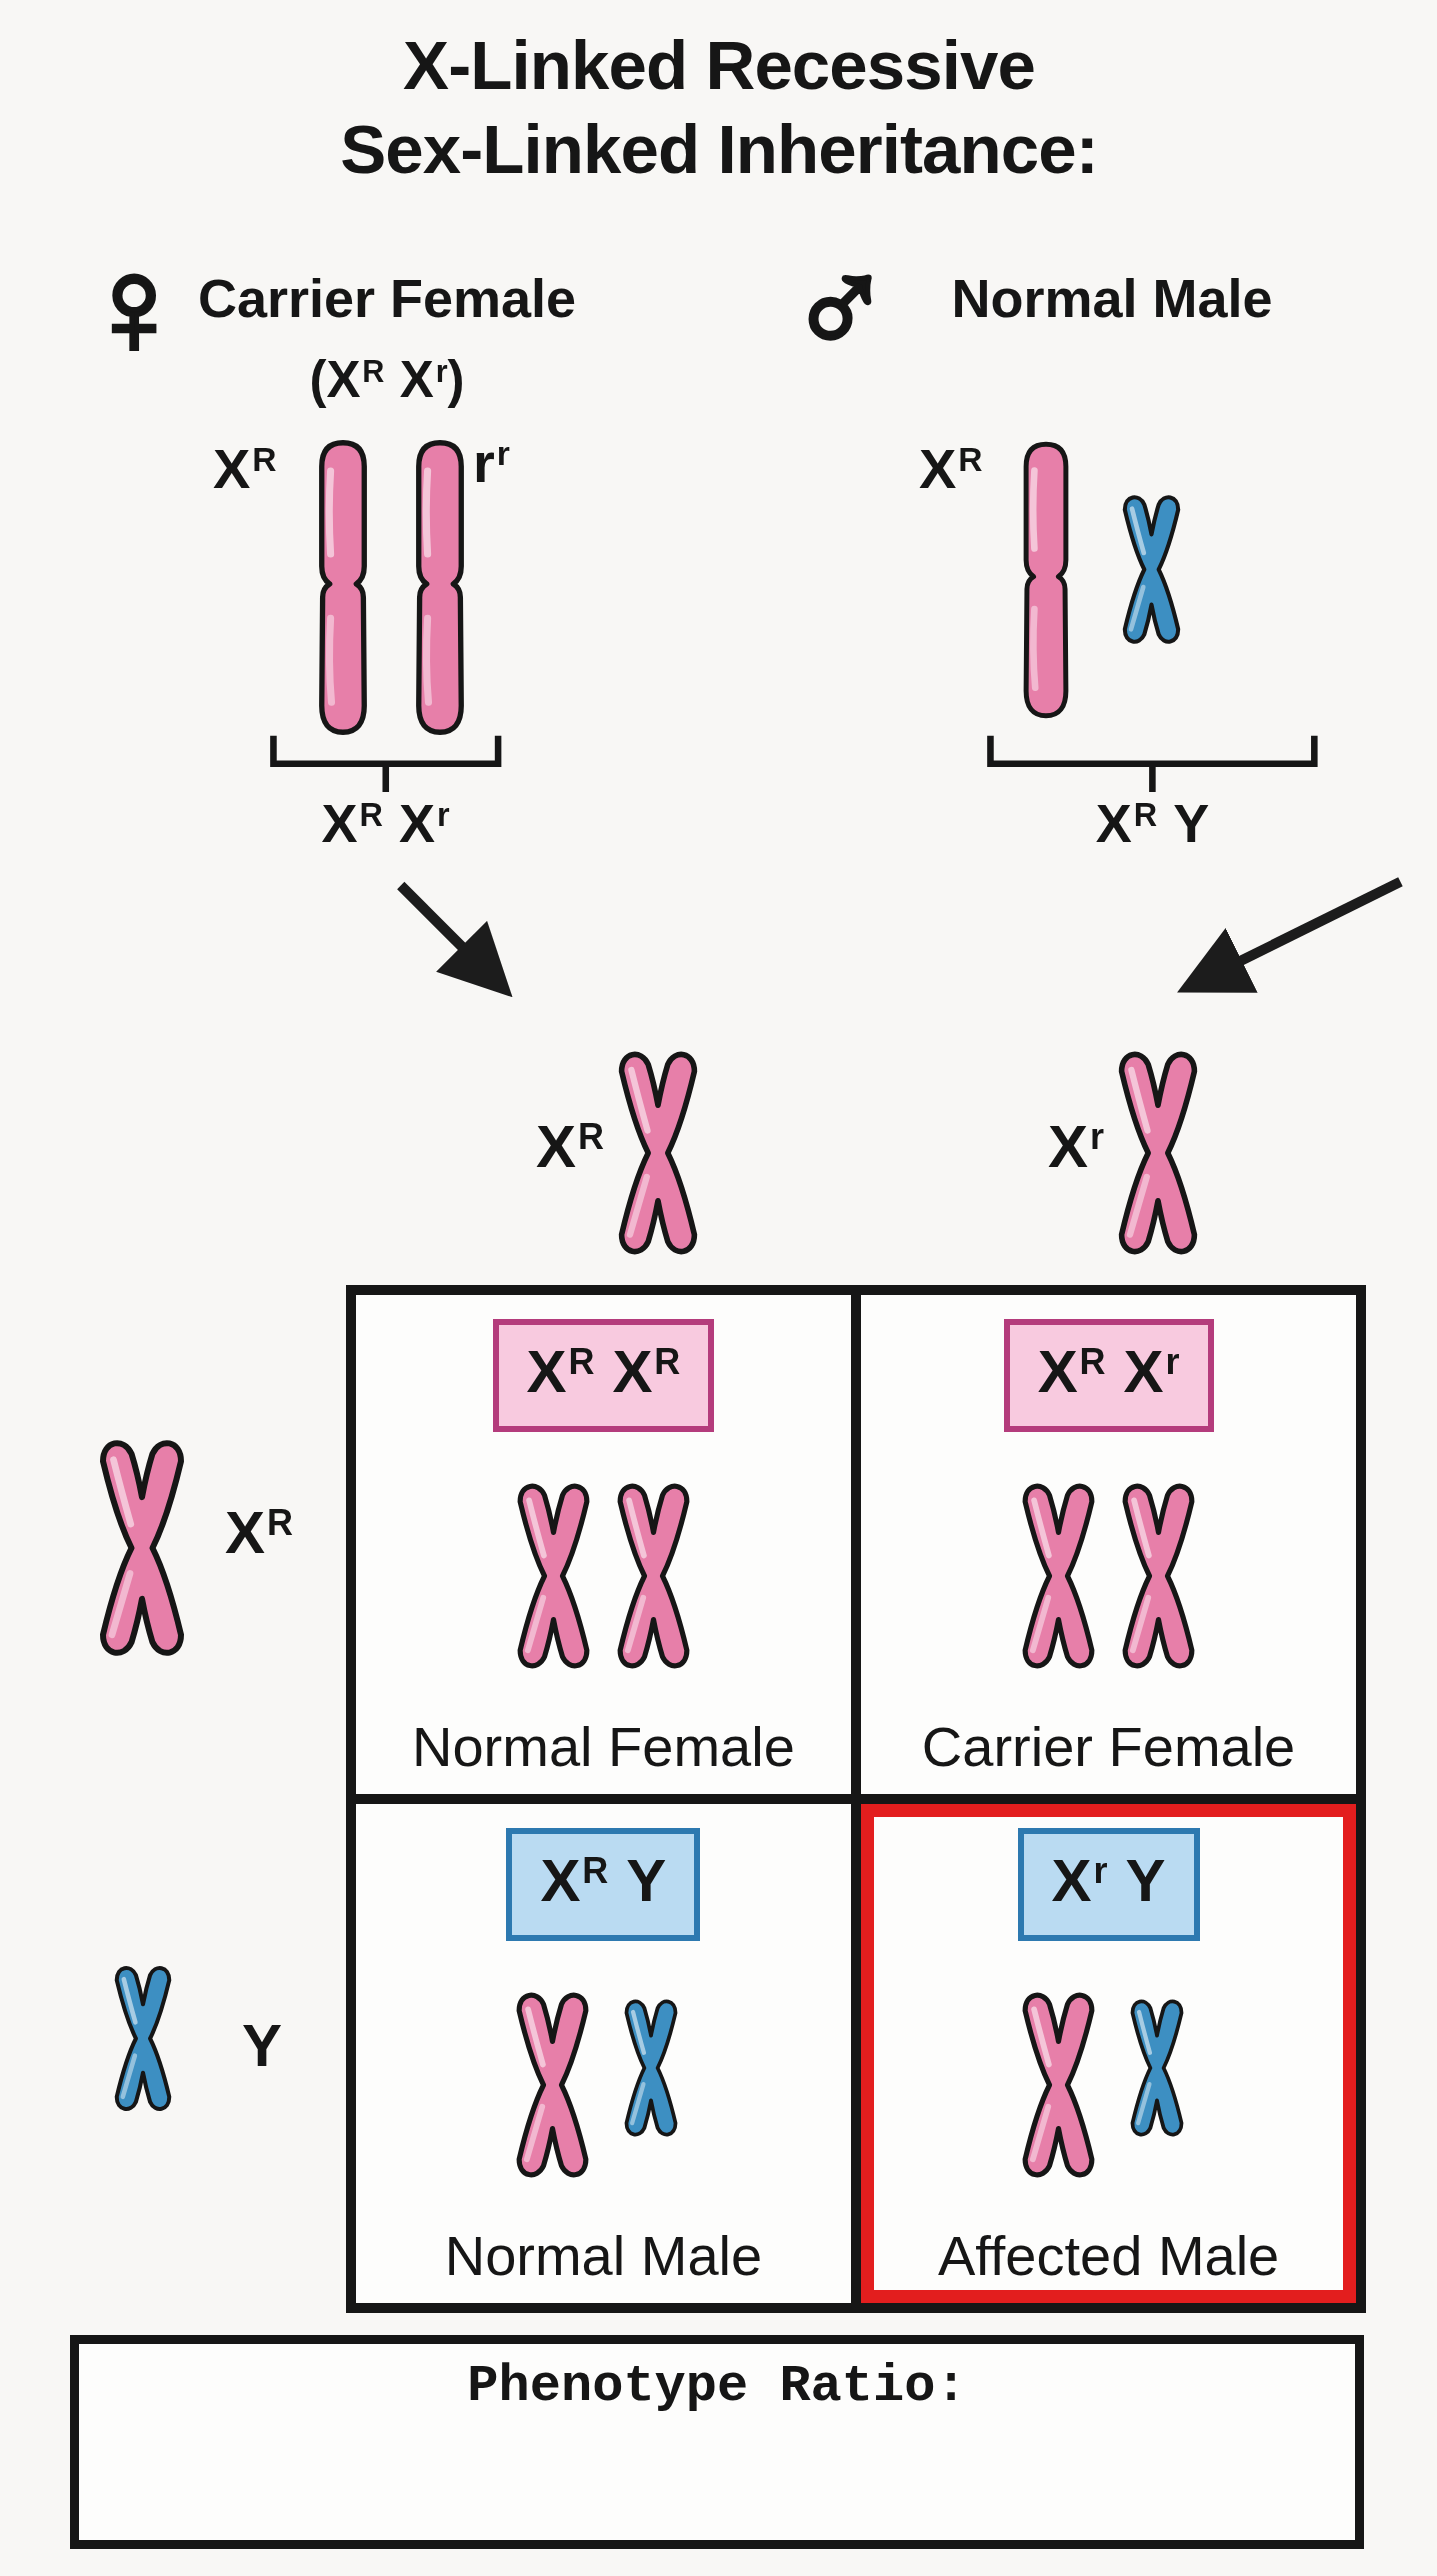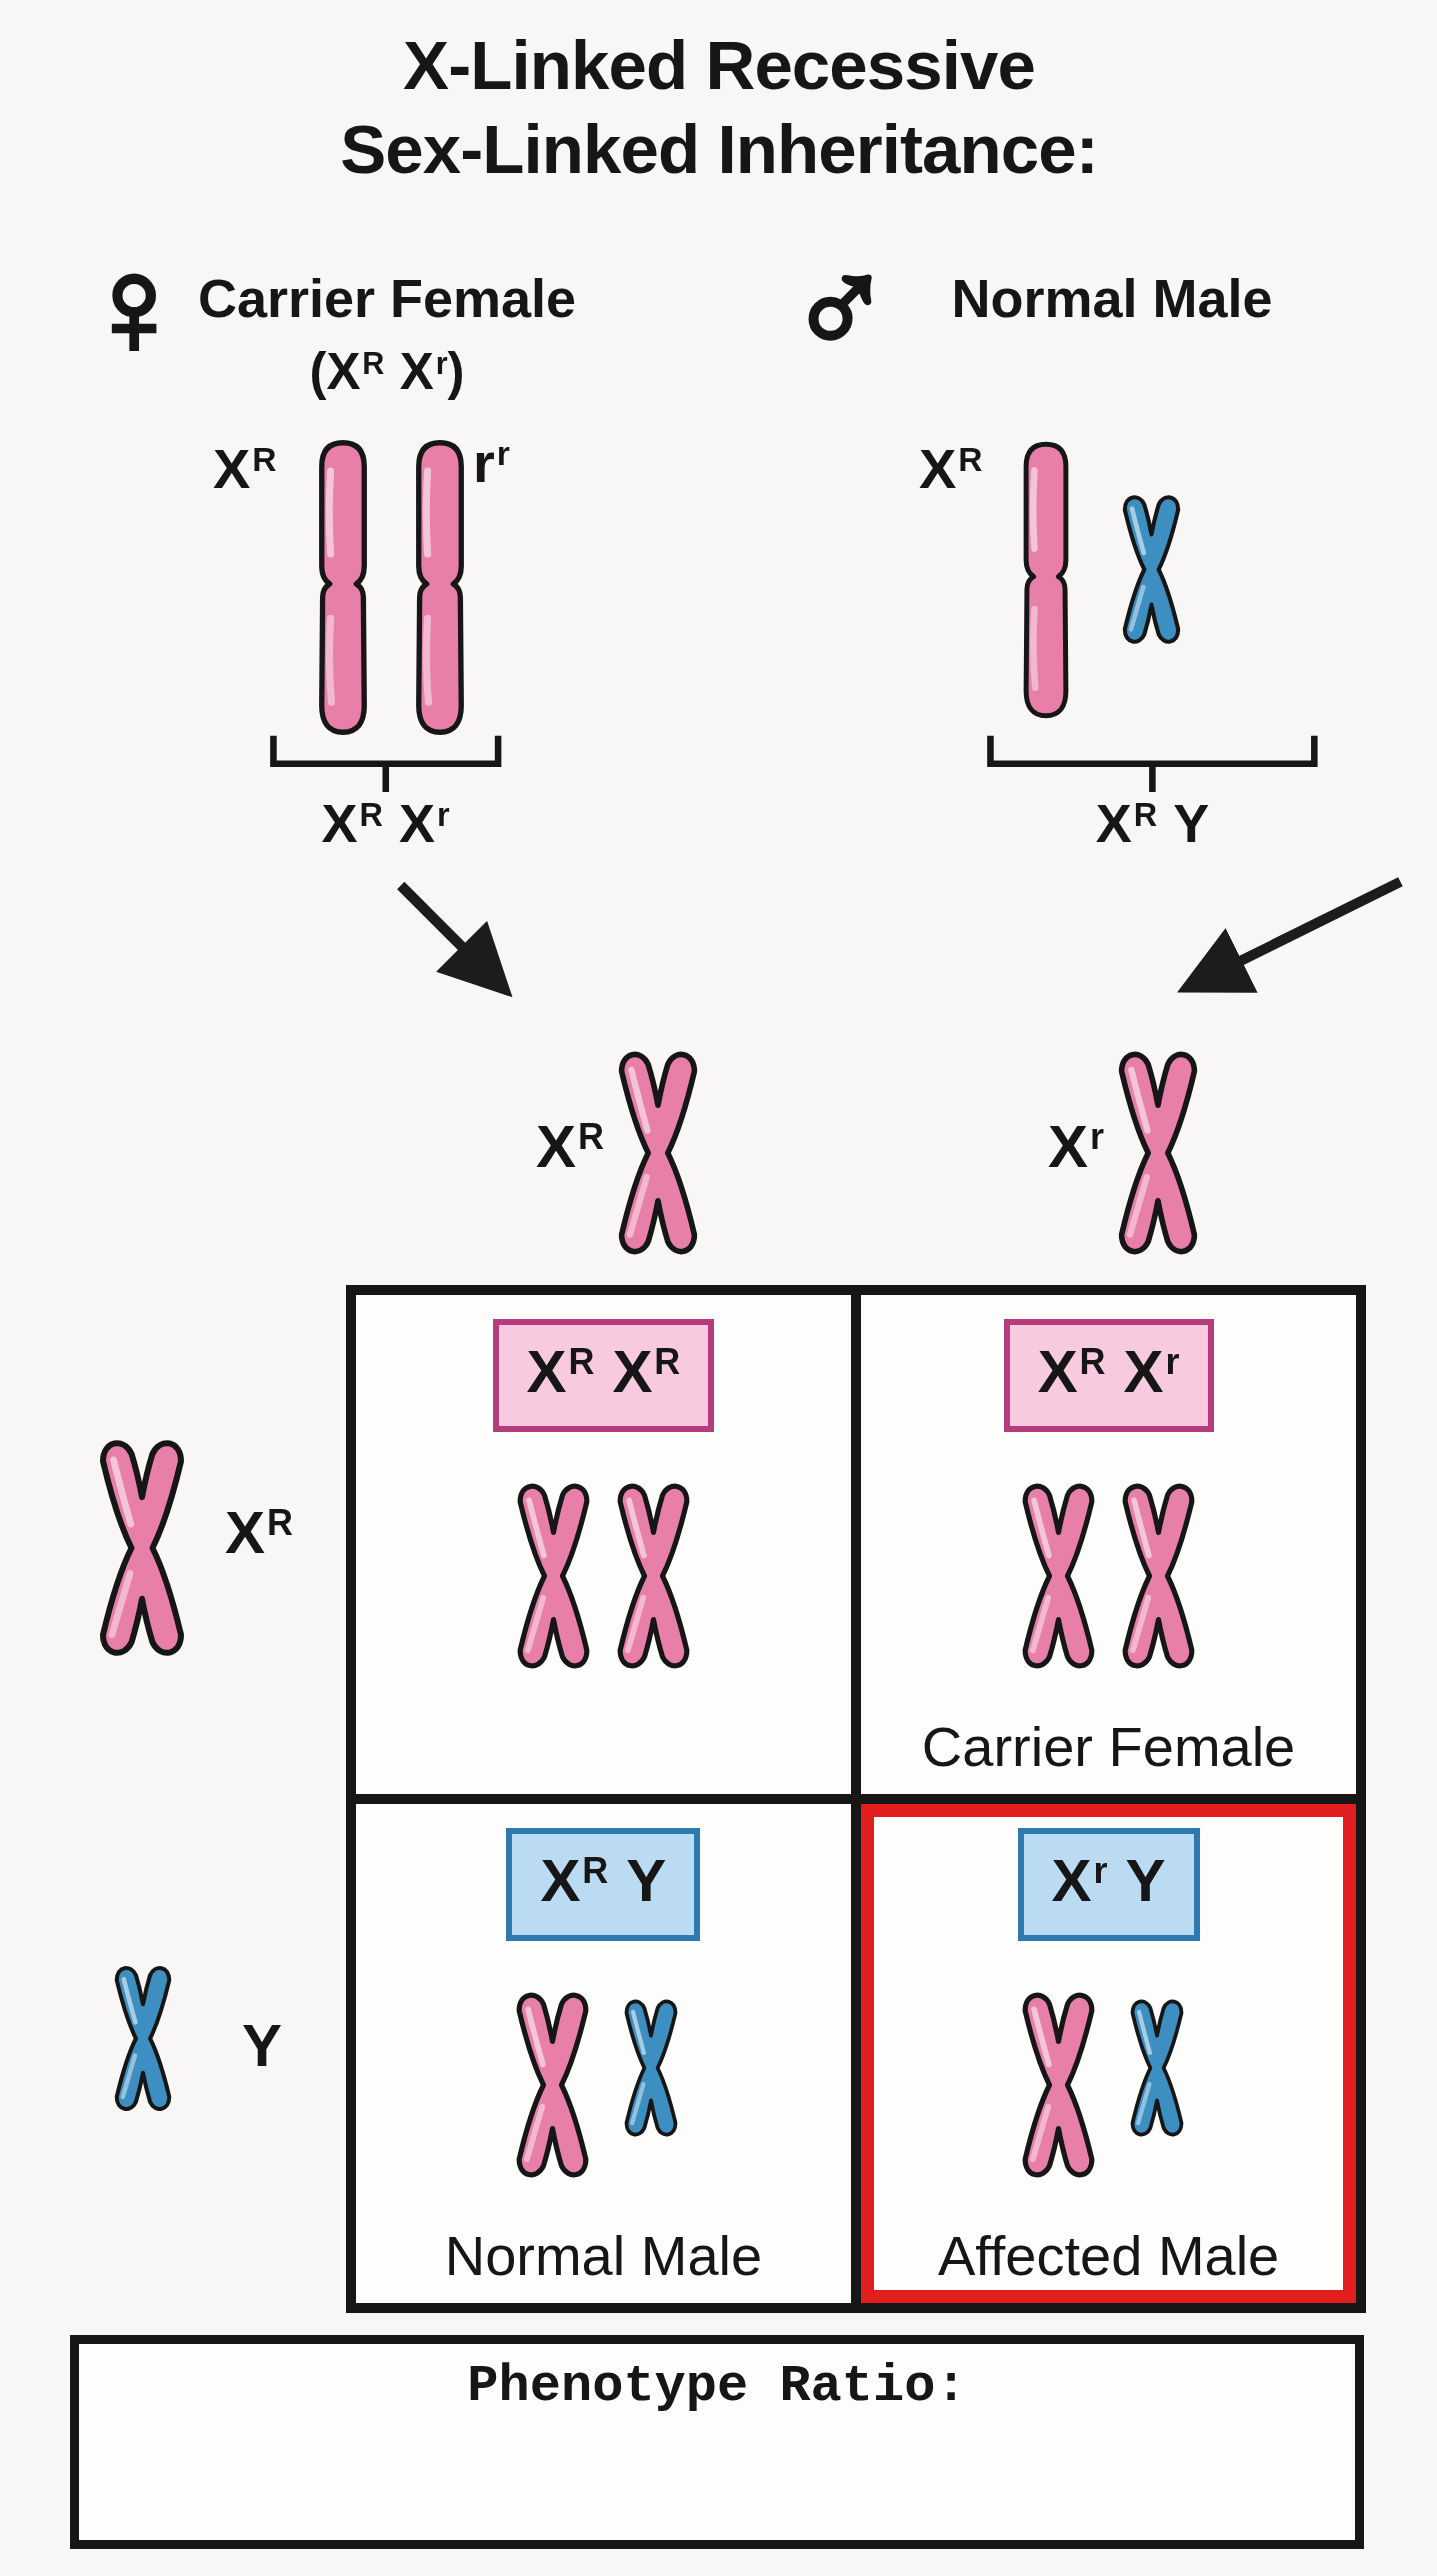--- a/index.html
+++ b/index.html
@@ -12,21 +12,21 @@
   .title{position:absolute;top:24px;left:0;width:100%;text-align:center;
          font-size:69px;line-height:84px;font-weight:bold;letter-spacing:-0.9px;}
 
   
   .gender-symbol{position:absolute;font-size:139px;line-height:140px;font-weight:bold;
                  -webkit-text-stroke:4.7px #161616;}
   .female-symbol{left:82px;top:236px;}
   .male-symbol{left:788px;top:232px;}
   .parent-head{position:absolute;text-align:center;}
   .parent-head .pname{font-size:54px;font-weight:bold;line-height:60px;}
-  .parent-head .pgeno{font-size:51px;font-weight:bold;line-height:74px;margin-top:7px;}
+  .parent-head .pgeno{font-size:51px;font-weight:bold;line-height:62px;margin-top:21px;}
   .female-head{left:185px;top:268px;width:404px;}
   .male-head{left:925px;top:268px;width:374px;}
 
   
   svg.chrom{position:absolute;overflow:visible;}
   .pink{fill:var(--chrom-pink);}
   .blue{fill:var(--chrom-blue);}
 
   
   .allele-label{position:absolute;font-size:56px;font-weight:bold;line-height:62px;}
@@ -153,20 +153,21 @@
     <div class="cell">
       <div class="geno-box pinkbox"><span>X</span><span class="sup">R</span><span class="g2">X</span><span class="sup">R</span></div>
       <div class="chrom-row" style="gap:22.5px">
         <svg class="pink" width="77" height="242" preserveAspectRatio="none" viewBox="0 0 82 258">
             <use href="#x-shape"></use>
           </svg>
         <svg class="pink" width="77" height="242" preserveAspectRatio="none" viewBox="0 0 82 258">
             <use href="#x-shape"></use>
           </svg>
       </div>
+      <div class="caption">Normal Female</div>
     </div>
 
     <div class="cell">
       <div class="geno-box pinkbox"><span>X</span><span class="sup">R</span><span class="g2">X</span><span class="sup">r</span></div>
       <div class="chrom-row" style="gap:22.5px">
         <svg class="pink" width="77" height="242" preserveAspectRatio="none" viewBox="0 0 82 258">
             <use href="#x-shape"></use>
           </svg>
         <svg class="pink" width="77" height="242" preserveAspectRatio="none" viewBox="0 0 82 258">
             <use href="#x-shape"></use>

